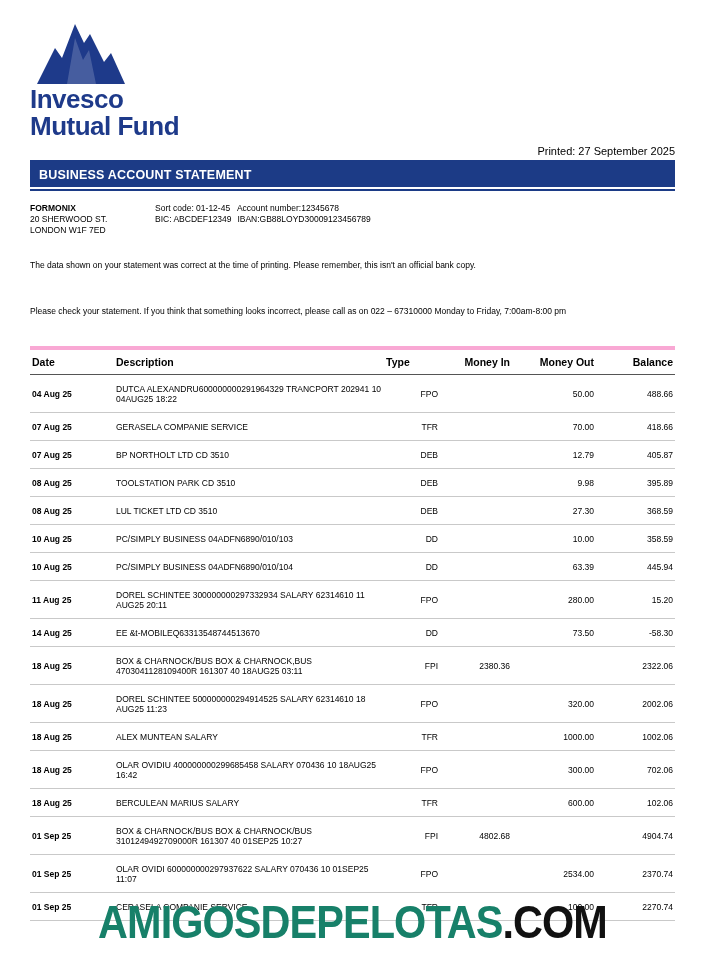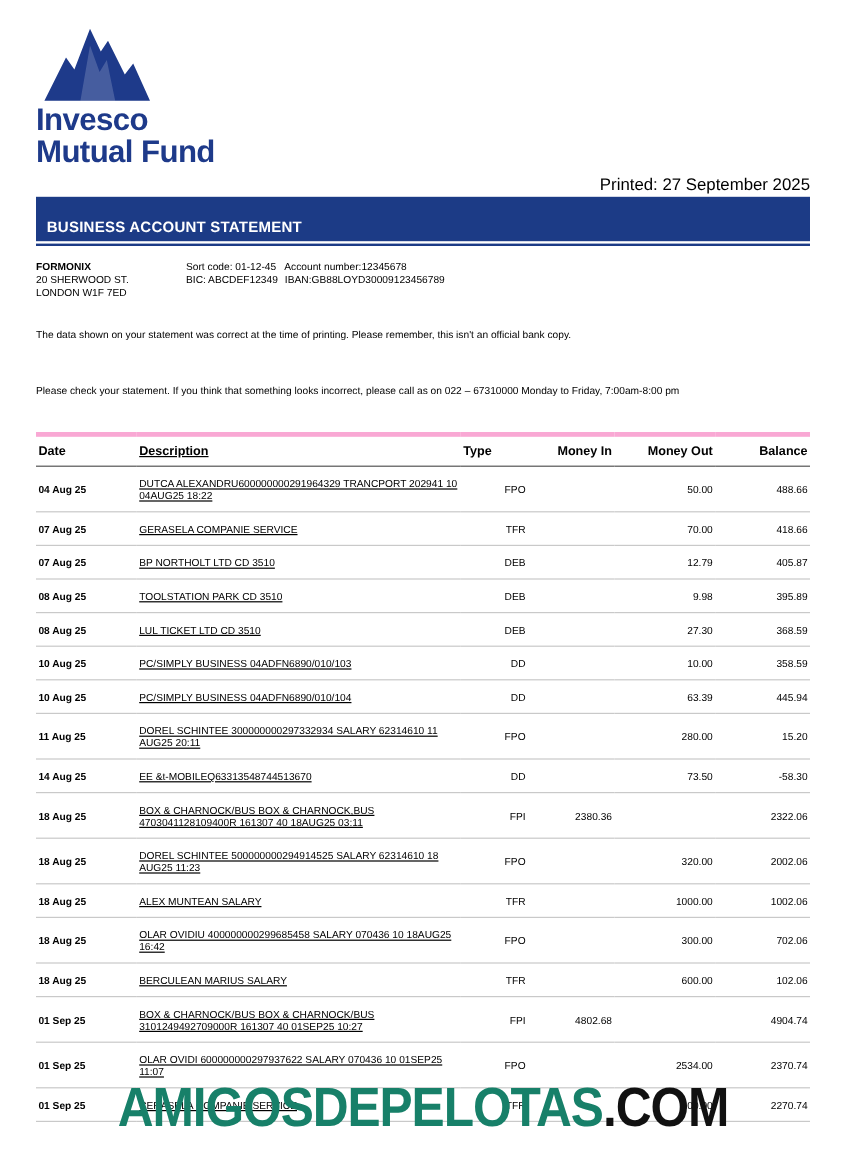--- a/index.html
+++ b/index.html
@@ -24,33 +24,33 @@
     color:#1e3a8a;
     font-weight:bold;
     font-size:26px;
     line-height:1.02;
     letter-spacing:-0.5px;
   }
 
   
   .printed {
     text-align:right;
-    font-size:14px;
+    font-size:11px;
     margin-top:6px;
   }
 
   
   .title-bar {
     margin-top:3px;
     background:#1c3b86;
     color:#fff;
     font-weight:bold;
     font-size:12.5px;
     letter-spacing:0.2px;
-    padding:18px 9px 5px;
+    padding:8px 9px 5px;
   }
   .title-underline {
     margin-top:2px;
     border-top:2px solid #1c3b86;
   }
 
   
   .account-block {
     display:flex;
     margin-top:12px;
@@ -81,21 +81,21 @@
     border-bottom:1px solid #555;
   }
   table.txn td {
     font-size:8.5px;
     line-height:10px;
     padding:9px 2px 8px;
     vertical-align:middle;
     border-bottom:1px solid #c9c9c9;
   }
   .c-date { width:84px; }
-  .c-desc { width:270px;text-decoration:underline; }
+  .c-desc { width:270px; }
   .c-type { width:56px; text-align:right; }
   .c-in   { width:72px; text-align:right !important; }
   .c-out  { width:84px; text-align:right !important; }
   .c-bal  { width:79px; text-align:right !important; }
   td.c-date { font-weight:bold; }
   td.c-desc { padding-right:14px; }
 
   
   .watermark {
     position:absolute;

